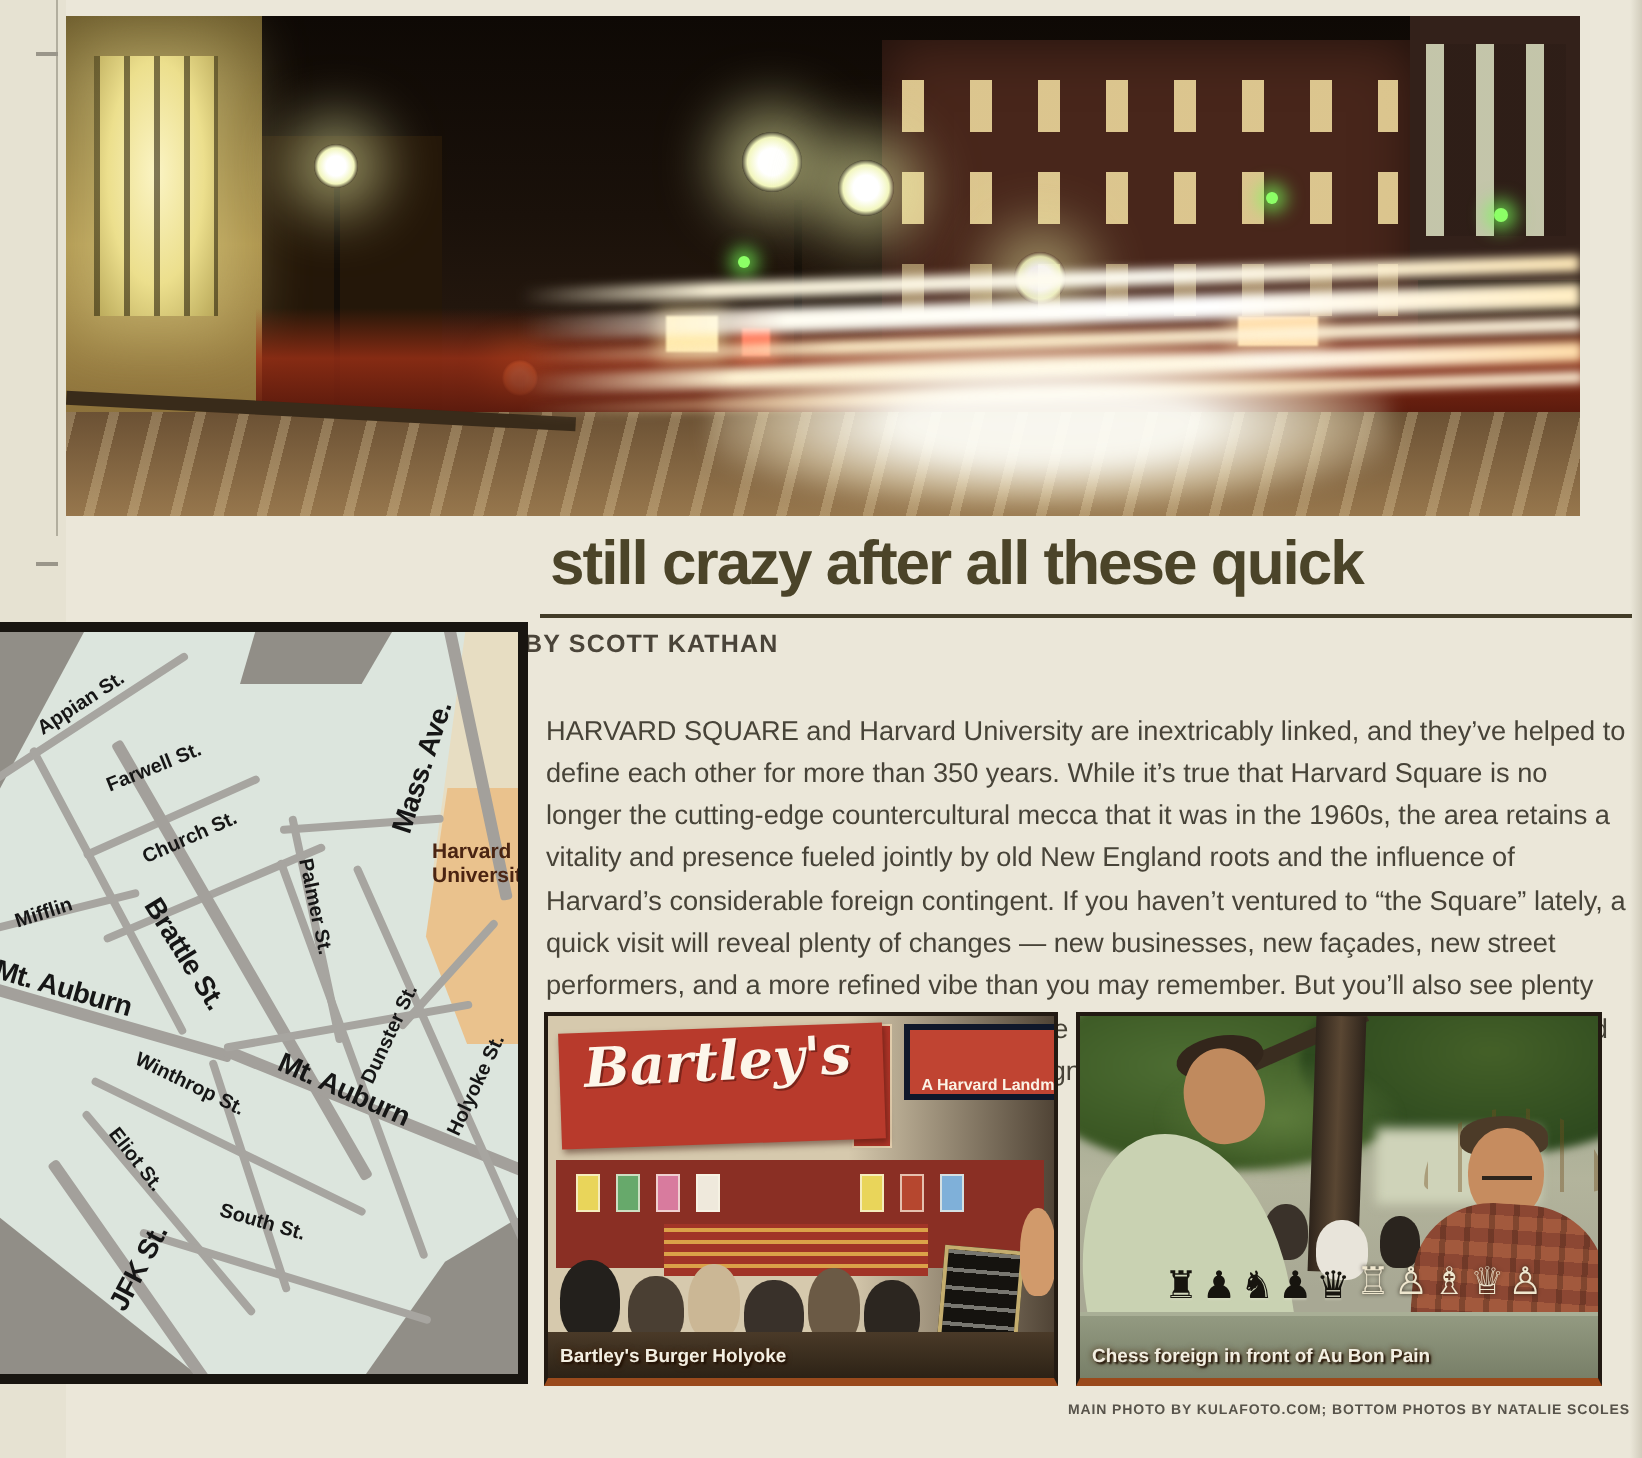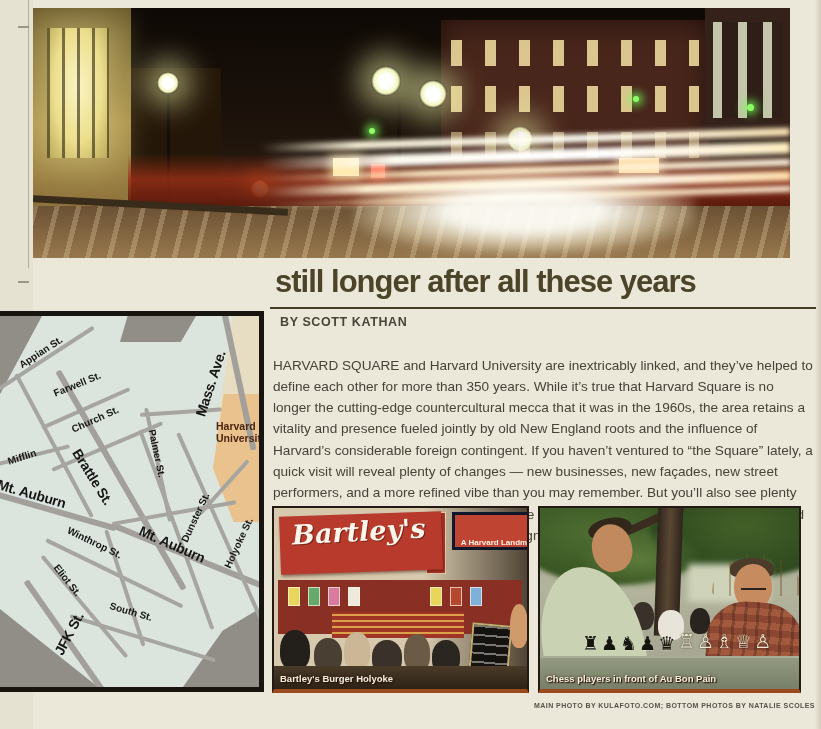--- a/index.html
+++ b/index.html
@@ -51,21 +51,21 @@
   .pm-glow{left:322px;top:162px;width:340px;height:84px;filter:blur(5px);
       background:radial-gradient(ellipse,rgba(255,255,248,.95) 0 32%,rgba(255,244,210,.5) 58%,rgba(255,244,210,0) 78%);}
   .pm-curb{left:0;top:194px;width:255px;height:7px;background:#392b1a;transform:rotate(3deg);}
 
   
   .kicker-box{left:25px;top:270px;width:245px;height:37px;background:#3a3322;
       color:#fdfdf8;font-size:28px;line-height:36px;padding-left:7px;letter-spacing:-.5px;}
   .headline-title{left:275px;top:264px;width:540px;font-size:31px;font-weight:bold;
       color:#4b4429;letter-spacing:-1px;white-space:nowrap;}
   .headline-rule{left:270px;top:307px;width:546px;height:2px;background:#433c28;}
-  .byline{left:280px;top:315px;font-size:12.5px;font-weight:bold;color:#4a4439;letter-spacing:.6px;}
+  .byline{left:262px;top:315px;font-size:12.5px;font-weight:bold;color:#4a4439;letter-spacing:.6px;}
 
   
   .article-body{left:273px;top:341px;width:542px;font-size:13.6px;line-height:21.3px;
       color:#474338;}
 
   
   .map-block{left:0;top:311px;width:264px;height:381px;background:#dce5dd;
       border-top:5px solid #181510;border-right:5px solid #181510;border-bottom:5px solid #181510;
       overflow:hidden;}
   .map-inner{left:0;top:0;width:259px;height:371px;}
@@ -171,21 +171,21 @@
     <div class="pm-streaks">
       <div class="bar" style="top:0;height:8px;background:linear-gradient(90deg,rgba(255,247,221,0),#fff7dd 18%,#fffef5 60%,#ffe9b8);"></div>
       <div class="bar" style="top:14px;height:12px;background:linear-gradient(90deg,rgba(255,255,255,0),#fffdf2 25%,#ffffff 65%,#ffedc2);"></div>
       <div class="bar" style="top:31px;height:7px;background:linear-gradient(90deg,rgba(255,238,200,0),#ffeec8 30%,#fff6e0);"></div>
       <div class="bar" style="top:43px;height:10px;background:linear-gradient(90deg,rgba(255,244,212,0),#fff4d4 20%,#fffaf0 70%,#ffddaa);"></div>
       <div class="bar" style="top:58px;height:6px;background:linear-gradient(90deg,rgba(255,223,174,0),#ffdfae 35%,#fff2d8);"></div>
     </div>
     <div class="pm-glow"></div>
   </div>
 
-  <div class="headline-title">still longer after all these years</div>
+  <div class="headline-title">still crazy after all these quick</div>
   <div class="headline-rule"></div>
   <div class="byline">BY SCOTT KATHAN</div>
 
   <p class="article-body">HARVARD SQUARE and Harvard University are inextricably linked, and they’ve helped to define each other for more than 350 years. While it’s true that Harvard Square is no longer the cutting-edge countercultural mecca that it was in the 1960s, the area retains a vitality and presence fueled jointly by old New England roots and the influence of Harvard’s considerable foreign contingent. If you haven’t ventured to “the Square” lately, a quick visit will reveal plenty of changes — new businesses, new façades, new street performers, and a more refined vibe than you may remember. But you’ll also see plenty that’s familiar, including the punk kids in the Pit, a bevy of absent-minded professors and academic types, impeccably dressed foreign tourists, and, yes, Hahvad Yahd.</p>
 
   <div class="map-block">
     <div class="map-inner">
 
       <div class="shape" style="left:0;top:0;width:50px;height:85px;clip-path:polygon(0 0,84% 0,0 92%);"></div>
       <div class="shape" style="left:120px;top:0;width:76px;height:26px;clip-path:polygon(10% 0,100% 0,80% 100%,0 100%);"></div>
@@ -280,21 +280,21 @@
     <div style="left:52px;top:16px;width:40px;height:48px;background:#c08a5e;border-radius:50% 50% 46% 46%;transform:rotate(-12deg);"></div>
     <div style="left:0px;top:58px;width:102px;height:126px;background:#c9d2b2;border-radius:46% 54% 8% 8% / 62% 70% 0 0;transform:rotate(-9deg);"></div>
     <div style="left:190px;top:50px;width:44px;height:20px;background:#4c3b28;border-radius:50% 50% 30% 30%;"></div>
     <div style="left:194px;top:56px;width:38px;height:46px;background:#c68c5f;border-radius:48%;"></div>
     <div style="left:201px;top:76px;width:25px;height:6px;border-bottom:2px solid #2c241c;"></div>
     <div style="left:166px;top:94px;width:96px;height:90px;border-radius:42% 42% 0 0;transform:rotate(4deg);
          background-image:repeating-linear-gradient(90deg,rgba(40,20,10,.28) 0 3px,rgba(0,0,0,0) 3px 12px),repeating-linear-gradient(0deg,#8c4733 0 7px,#a2593d 7px 14px);"></div>
     <div class="pc-table"></div>
     <span class="pieces blk" style="left:42px;top:124px;">♜♟♞♟♛</span>
     <span class="pieces wht" style="left:138px;top:122px;">♖♙♗♕♙</span>
-    <div class="caption">Chess players in front of Au Bon Pain</div>
+    <div class="caption">Chess foreign in front of Au Bon Pain</div>
   </div>
 
   <div class="footer-left">
     <span class="f-num">40</span>
     <span class="f-logo">s@n</span>
     <span class="f-date">6.24.2003</span>
   </div>
   <div class="credit">MAIN PHOTO BY KULAFOTO.COM; BOTTOM PHOTOS BY NATALIE SCOLES</div>
   <div class="page-edge"></div>
 </div>

